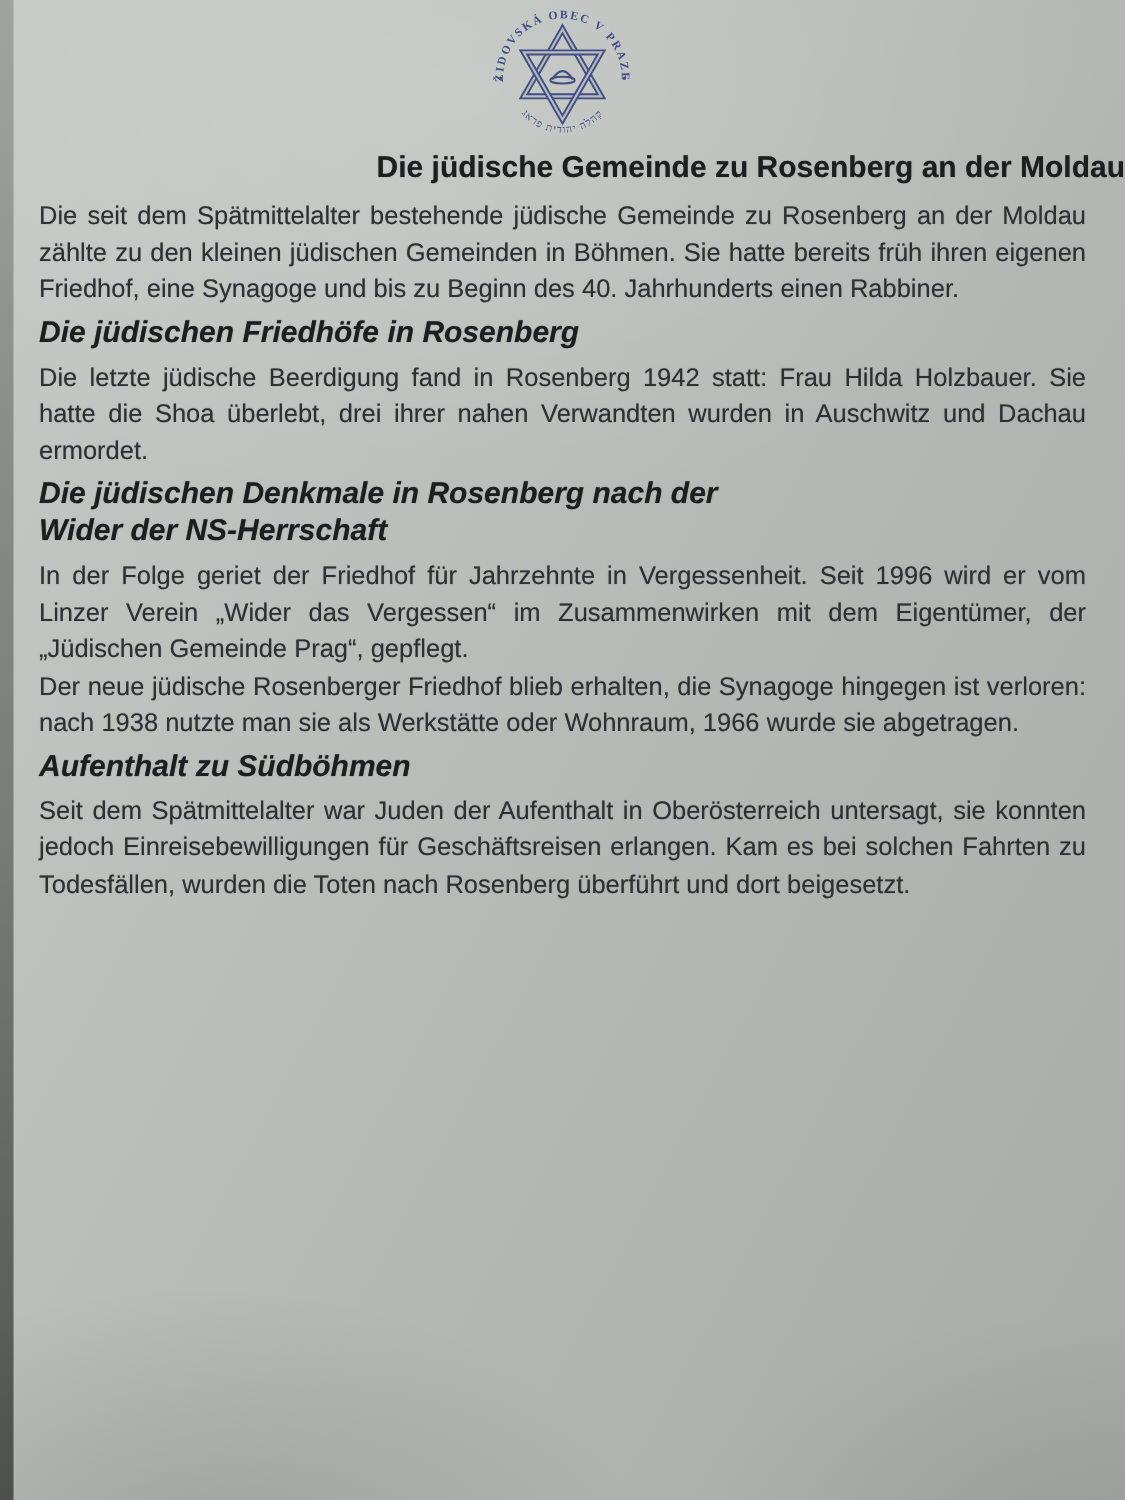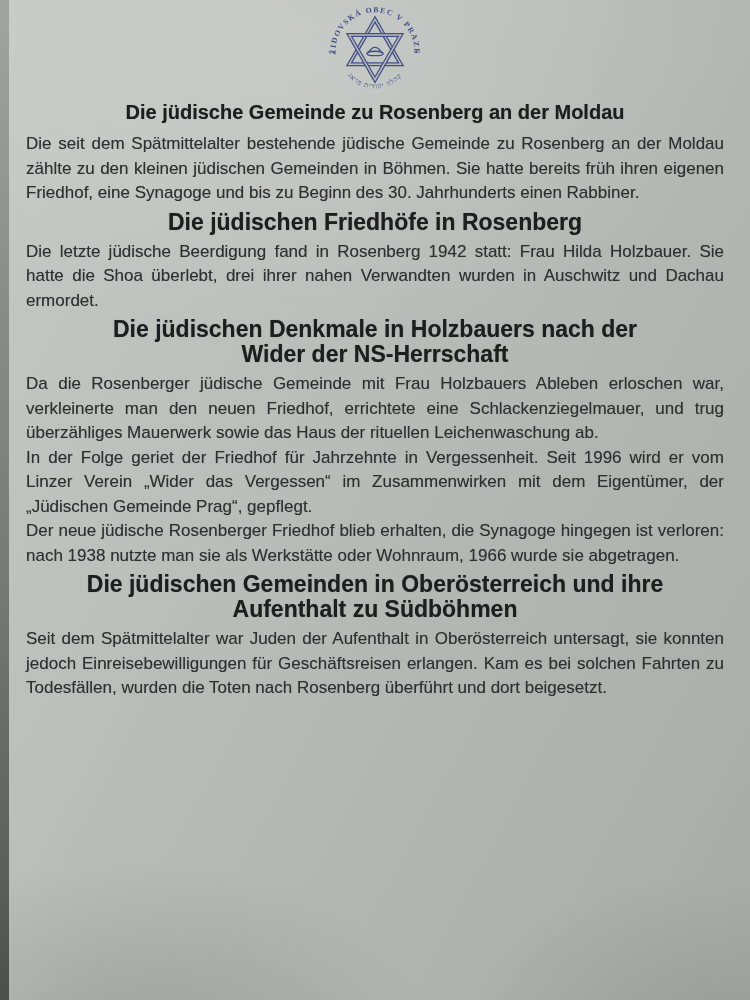--- a/index.html
+++ b/index.html
@@ -33,33 +33,33 @@
     color: #2e3033;
     font-size: 17px;
     line-height: 24.5px;
     text-align: justify;
     text-shadow: 0 0 0.7px rgba(46,48,51,0.45);
   }
   .title {
     font-size: 20px;
     line-height: 25px;
     font-weight: 700;
-    text-align: center;
+    text-align: right;
     color: #1c1e20;
     margin: 8px 0 7px 0;
     text-shadow: 0 0 0.7px rgba(28,30,32,0.5);
   }
   .heading {
-    font-size: 23px;
+    font-size: 20px;
     line-height: 25px;
     font-weight: 700;
-    text-align: center;
     color: #1c1e20;
     margin: 4px 0 5px 0;
     text-shadow: 0 0 0.7px rgba(28,30,32,0.5);
+    font-style: italic;
   }
   .heading span { display: block; }
   p { margin: 0; }
   p::after { content: ""; display: inline-block; width: 0; }
 </style>
 </head>
 <body>
 
 <div class="photo">
   <div class="edge-left"></div>
@@ -92,41 +92,39 @@
         <path d="M 52,65 Q 60,52 68,65"></path>
         <ellipse cx="60" cy="65.5" rx="9.5" ry="2.6"></ellipse>
       </g>
     </svg>
   </div>
 
   <h1 class="title">Die jüdische Gemeinde zu Rosenberg an der Moldau</h1>
 
   <div class="content">
     <section>
-      <p>Die seit dem Spätmittelalter bestehende jüdische Gemeinde zu Rosenberg an der Moldau zählte zu den kleinen jüdischen Gemeinden in Böhmen. Sie hatte bereits früh ihren eigenen Friedhof, eine Synagoge und bis zu Beginn des 30. Jahrhunderts einen Rabbiner.</p>
+      <p>Die seit dem Spätmittelalter bestehende jüdische Gemeinde zu Rosenberg an der Moldau zählte zu den kleinen jüdischen Gemeinden in Böhmen. Sie hatte bereits früh ihren eigenen Friedhof, eine Synagoge und bis zu Beginn des 40. Jahrhunderts einen Rabbiner.</p>
     </section>
 
     <section>
       <h2 class="heading">
         <span>Die jüdischen Friedhöfe in Rosenberg</span>
       </h2>
       <p>Die letzte jüdische Beerdigung fand in Rosenberg 1942 statt: Frau Hilda Holzbauer. Sie hatte die Shoa überlebt, drei ihrer nahen Verwandten wurden in Auschwitz und Dachau ermordet.</p>
     </section>
 
     <section>
       <h2 class="heading">
-        <span>Die jüdischen Denkmale in Holzbauers nach der</span>
+        <span>Die jüdischen Denkmale in Rosenberg nach der</span>
         <span>Wider der NS-Herrschaft</span>
       </h2>
-      <p>Da die Rosenberger jüdische Gemeinde mit Frau Holzbauers Ableben erloschen war, verkleinerte man den neuen Friedhof, errichtete eine Schlackenziegelmauer, und trug überzähliges Mauerwerk sowie das Haus der rituellen Leichenwaschung ab.</p>
       <p>In der Folge geriet der Friedhof für Jahrzehnte in Vergessenheit. Seit 1996 wird er vom Linzer Verein „Wider das Vergessen“ im Zusammenwirken mit dem Eigentümer, der „Jüdischen Gemeinde Prag“, gepflegt.</p>
       <p>Der neue jüdische Rosenberger Friedhof blieb erhalten, die Synagoge hingegen ist verloren: nach 1938 nutzte man sie als Werkstätte oder Wohnraum, 1966 wurde sie abgetragen.</p>
     </section>
 
     <section>
       <h2 class="heading">
-        <span>Die jüdischen Gemeinden in Oberösterreich und ihre</span>
         <span>Aufenthalt zu Südböhmen</span>
       </h2>
       <p>Seit dem Spätmittelalter war Juden der Aufenthalt in Oberösterreich untersagt, sie konnten jedoch Einreisebewilligungen für Geschäftsreisen erlangen. Kam es bei solchen Fahrten zu Todesfällen, wurden die Toten nach Rosenberg überführt und dort beigesetzt.</p>
     </section>
   </div>
 </div>
 
 </body></html>

